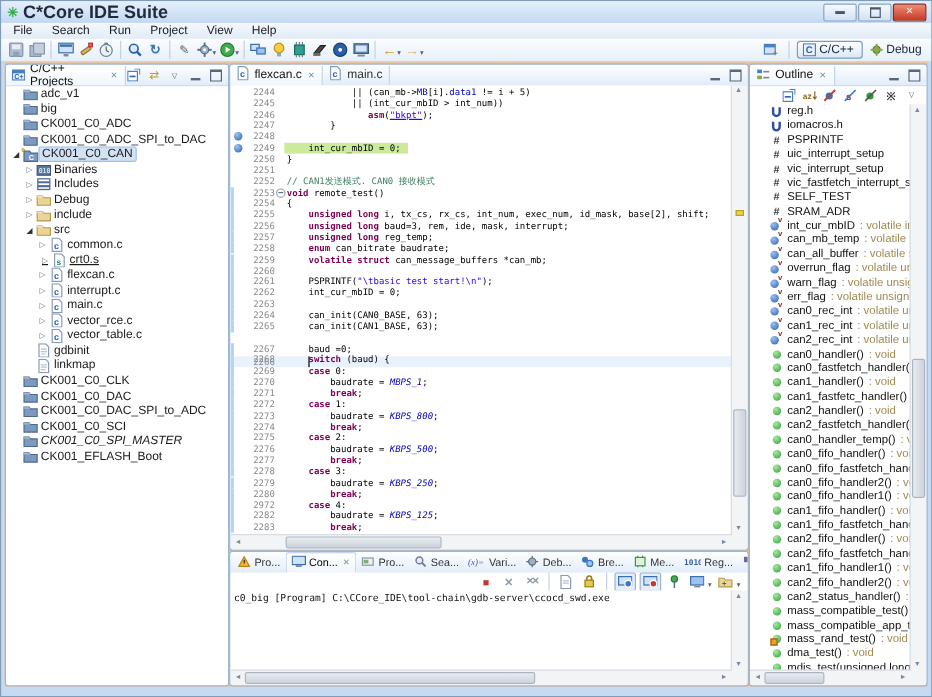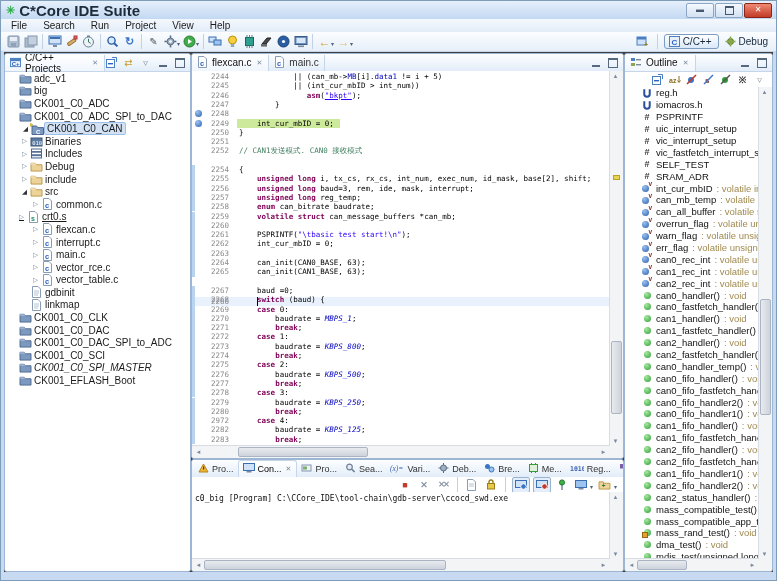--- a/index.html
+++ b/index.html
@@ -30,21 +30,21 @@
     display:flex;align-items:center;padding-left:4px;}
   .tbi{width:17px;height:16px;display:inline-flex;align-items:center;justify-content:center;border-radius:2px;}
   .tbi svg,.ci svg{display:block;}
   .tsep{width:1px;height:15px;background:#c2d2e4;margin:0 3px;}
   .dd{font-size:6px;color:#51647c;margin:4px 1px 0 -2px;}
   .persp{position:absolute;right:5px;top:1px;height:17px;display:flex;align-items:center;gap:3px;}
   .pchip{display:flex;align-items:center;gap:3px;border:1px solid #7e9cc0;border-radius:3px;
      background:linear-gradient(#ffffff,#d9e8f9);padding:1px 6px 1px 4px;font-size:10px;color:#16283c;}
   .pitem{display:flex;align-items:center;gap:3px;font-size:10px;color:#16283c;padding:1px 3px;}
   
-  .main{position:absolute;top:51px;left:3px;right:3px;bottom:8px;background:#404040;}
+  .main{position:absolute;top:51px;left:3px;right:3px;bottom:8px;background:#fdba74;}
   .view{position:absolute;background:#fff;border:1px solid #9cb6d4;border-radius:3px;overflow:hidden;}
   .vhead{position:absolute;top:0;left:0;right:0;height:17px;
     background:linear-gradient(#fdfeff,#e2edf9);border-bottom:1px solid #c6d6e8;display:flex;align-items:center;}
   .vtab{display:inline-flex;align-items:center;height:16px;padding:0 5px;gap:4px;
     background:linear-gradient(#ffffff,#f0f6fd);border-right:1px solid #c6d6e8;font-size:10px;color:#111;}
   .vtab.inactive{background:transparent;color:#333;}
   .tabx{font-size:7px;color:#7d8da0;border:1px solid transparent;}
   .hicons{margin-left:auto;display:flex;align-items:center;gap:4px;padding-right:4px;}
   .hic{width:13px;height:12px;display:inline-flex;align-items:center;justify-content:center;font-size:8px;color:#55687e;}
   .bmin{width:8px;height:2px;background:#55687e;margin-top:6px;}
@@ -342,21 +342,21 @@
           <div class="trow" style="padding-left: 4px;">
             <span class="arrow"></span>
             <span class="ticon">
               <svg width="13" height="11" viewBox="0 0 14 12">
                 <path d="M1 2.5h4.6l1.3 1.6H13V11H1z" fill="#7c99c0" stroke="#4e688e"></path>
                 <path d="M1 2.5h4.6L6.9 4H1z" fill="#a3b8d4"></path>
               </svg>
             </span>
             <span class="tlabel">CK001_C0_ADC_SPI_to_DAC</span>
           </div>
-          <div class="trow" style="padding-left: 16px;">
+          <div class="trow" style="padding-left: 4px;">
             <span class="arrow exp">◢</span>
             <span class="ticon">
               <svg width="14" height="12" viewBox="0 0 14 12">
                 <path d="M2 3h4.6l1.3 1.6H13.5V11.5H2z" fill="#7c99c0" stroke="#4e688e"></path>
                 <path d="M0.5 0.5l2 1-1 2-2-1z" fill="#f2cf3e" stroke="#a98a20" stroke-width="0.6"></path>
                 <text x="6" y="10.5" font-size="6" fill="#fff" font-weight="bold">C</text>
               </svg>
             </span>
             <span class="tlabel sel">CK001_C0_CAN</span>
           </div>
@@ -414,21 +414,21 @@
           <div class="trow" style="padding-left: 26px;">
             <span class="arrow">▷</span>
             <span class="ticon">
               <svg width="11" height="12" viewBox="0 0 11 12">
                 <path d="M1.5 0.5h5.5l2.5 2.5v8.5h-8z" fill="#fff" stroke="#8a9cb4"></path>
                 <text x="3" y="9.5" font-size="7.5" fill="#2b62c6" font-weight="bold" font-family="Liberation Sans">c</text>
               </svg>
             </span>
             <span class="tlabel">common.c</span>
           </div>
-          <div class="trow" style="padding-left: 12px; text-decoration: underline;">
+          <div class="trow" style="padding-left: 28px; text-decoration: underline;">
             <span class="arrow">▷</span>
             <span class="ticon">
               <svg width="11" height="12" viewBox="0 0 11 12">
                 <path d="M1.5 0.5h5.5l2.5 2.5v8.5h-8z" fill="#fff" stroke="#8a9cb4"></path>
                 <text x="3" y="9.5" font-size="7" fill="#1f8a70" font-weight="bold" font-family="Liberation Sans">s</text>
               </svg>
             </span>
             <span class="tlabel">crt0.s</span>
           </div>
           <div class="trow" style="padding-left: 26px;">
@@ -621,20 +621,26 @@
             <div class="lnum">2250</div>
             <div class="ltext"><span class="seg-p">}</span></div>
           </div>
           <div class="line" style="top: 66.1px;">
             <div class="lnum">2251</div>
             <div class="ltext"></div>
           </div>
           <div class="line" style="top: 75.4px;">
             <div class="lnum">2252</div>
             <div class="ltext"><span class="seg-c">// CAN1发送模式. CAN0 接收模式</span></div>
+          </div>
+          <div class="line" style="top: 84.7px;">
+            <div class="strip"></div>
+            <div class="lnum">2253</div>
+            <div class="foldic"></div>
+            <div class="ltext"><span class="seg-k">void</span><span class="seg-p"> remote_test()</span></div>
           </div>
           <div class="line" style="top: 94px;">
             <div class="strip"></div>
             <div class="lnum">2254</div>
             <div class="ltext"><span class="seg-p">{</span></div>
           </div>
           <div class="line" style="top: 103.3px;">
             <div class="strip"></div>
             <div class="lnum">2255</div>
             <div class="ltext"><span class="seg-p">    </span><span class="seg-k">unsigned</span><span class="seg-p"> </span><span class="seg-k">long</span><span class="seg-p"> i, tx_cs, rx_cs, int_num, exec_num, id_mask, base[2], shift;</span></div>

